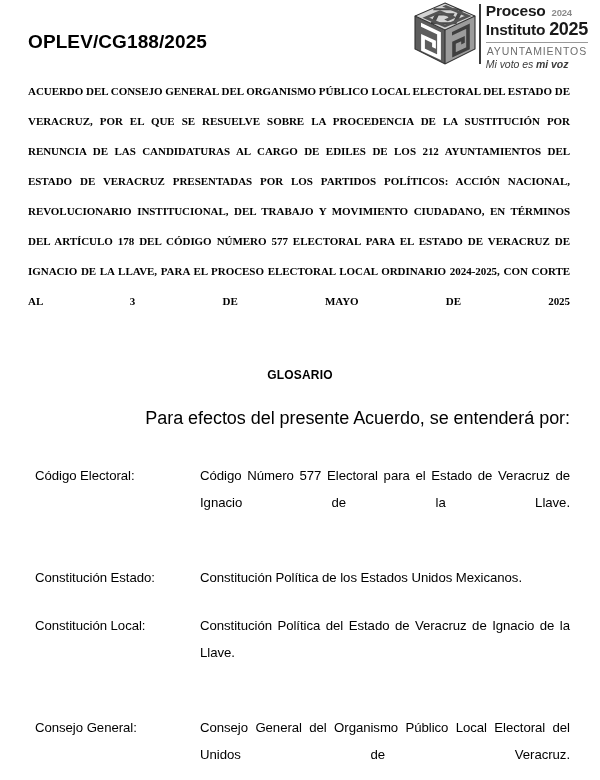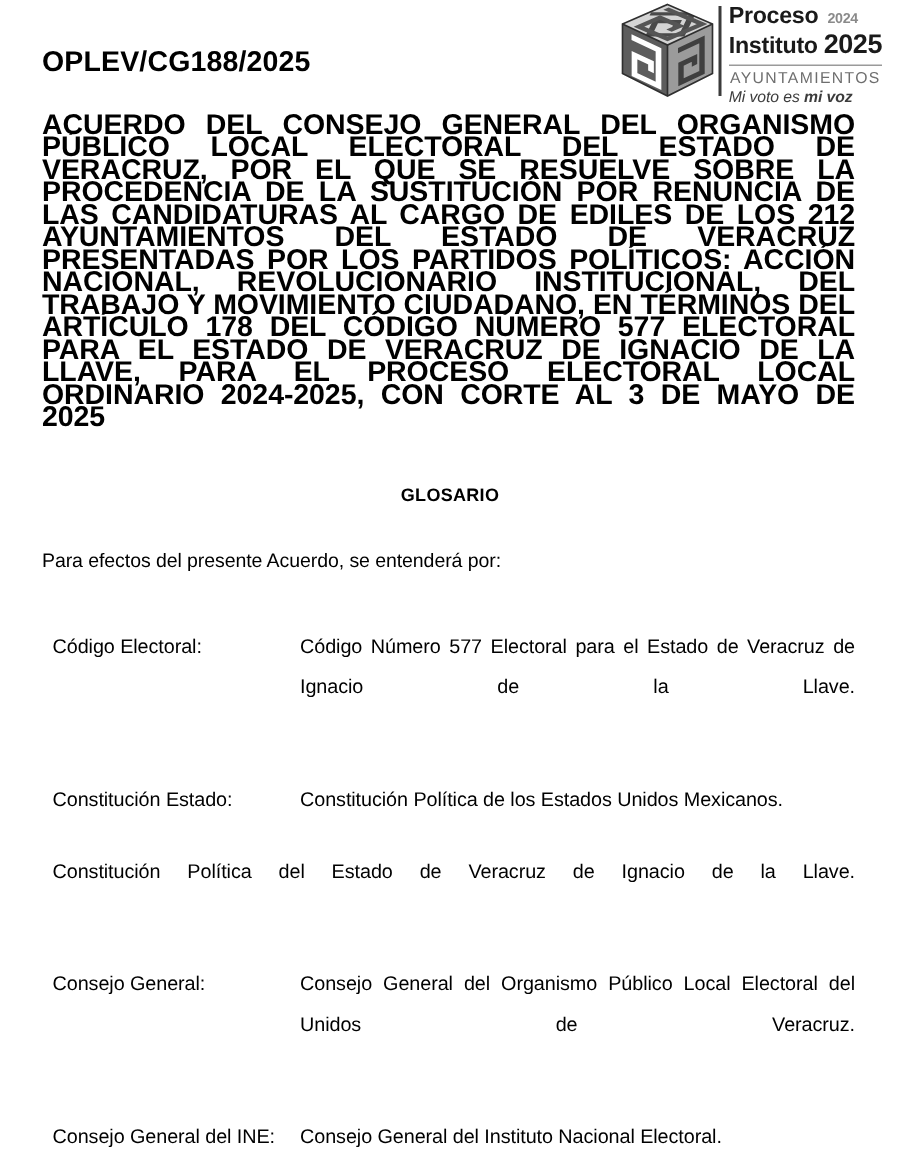--- a/index.html
+++ b/index.html
@@ -133,47 +133,49 @@
     line-height: 1.2;
     margin-top: 1px;
   }
   .logo-slogan b {
     font-weight: bold;
   }
 
   
   .title-block {
     margin: 0 30px 0 28px;
-    font-size: 19px;
-    font-weight: bold;
-    line-height: 15px;
+    font-size: 11px;
+    font-weight: bold;
+    line-height: 30px;
     text-align: justify;
     text-justify: inter-word;
     letter-spacing: -0.05px;
+    font-family: Liberation Serif, serif;
   }
   .title-block::after {
     content: "";
     display: inline-block;
     width: 100%;
   }
 
   
   .glosario-heading {
     text-align: center;
     font-size: 12px;
     font-weight: bold;
     margin-top: 22px;
     letter-spacing: 0.2px;
   }
 
   .intro {
     margin: 26px 30px 0 28px;
-    font-size: 13px;
+    font-size: 18px;
     line-height: 21px;
     letter-spacing: -0.05px;
+    text-align: right;
   }
 
   .glossary {
     margin: 33px 30px 0 35px;
   }
 
   .glossary-row {
     display: flex;
     align-items: flex-start;
     margin-bottom: 21px;
@@ -299,20 +301,21 @@
       <div class="g-term">Código Electoral:</div>
       <div class="g-def justify-all">Código Número 577 Electoral para el Estado de Veracruz de Ignacio de la Llave.</div>
     </div>
 
     <div class="glossary-row">
       <div class="g-term">Constitución Estado:</div>
       <div class="g-def">Constitución Política de los Estados Unidos Mexicanos.</div>
     </div>
 
     <div class="glossary-row">
+      <div class="g-term">Constitución Local:</div>
       <div class="g-def justify-all">Constitución Política del Estado de Veracruz de Ignacio de la Llave.</div>
     </div>
 
     <div class="glossary-row">
       <div class="g-term">Consejo General:</div>
       <div class="g-def justify-all">Consejo General del Organismo Público Local Electoral del Unidos de Veracruz.</div>
     </div>
 
     <div class="glossary-row">
       <div class="g-term">Consejo General del INE:</div>

